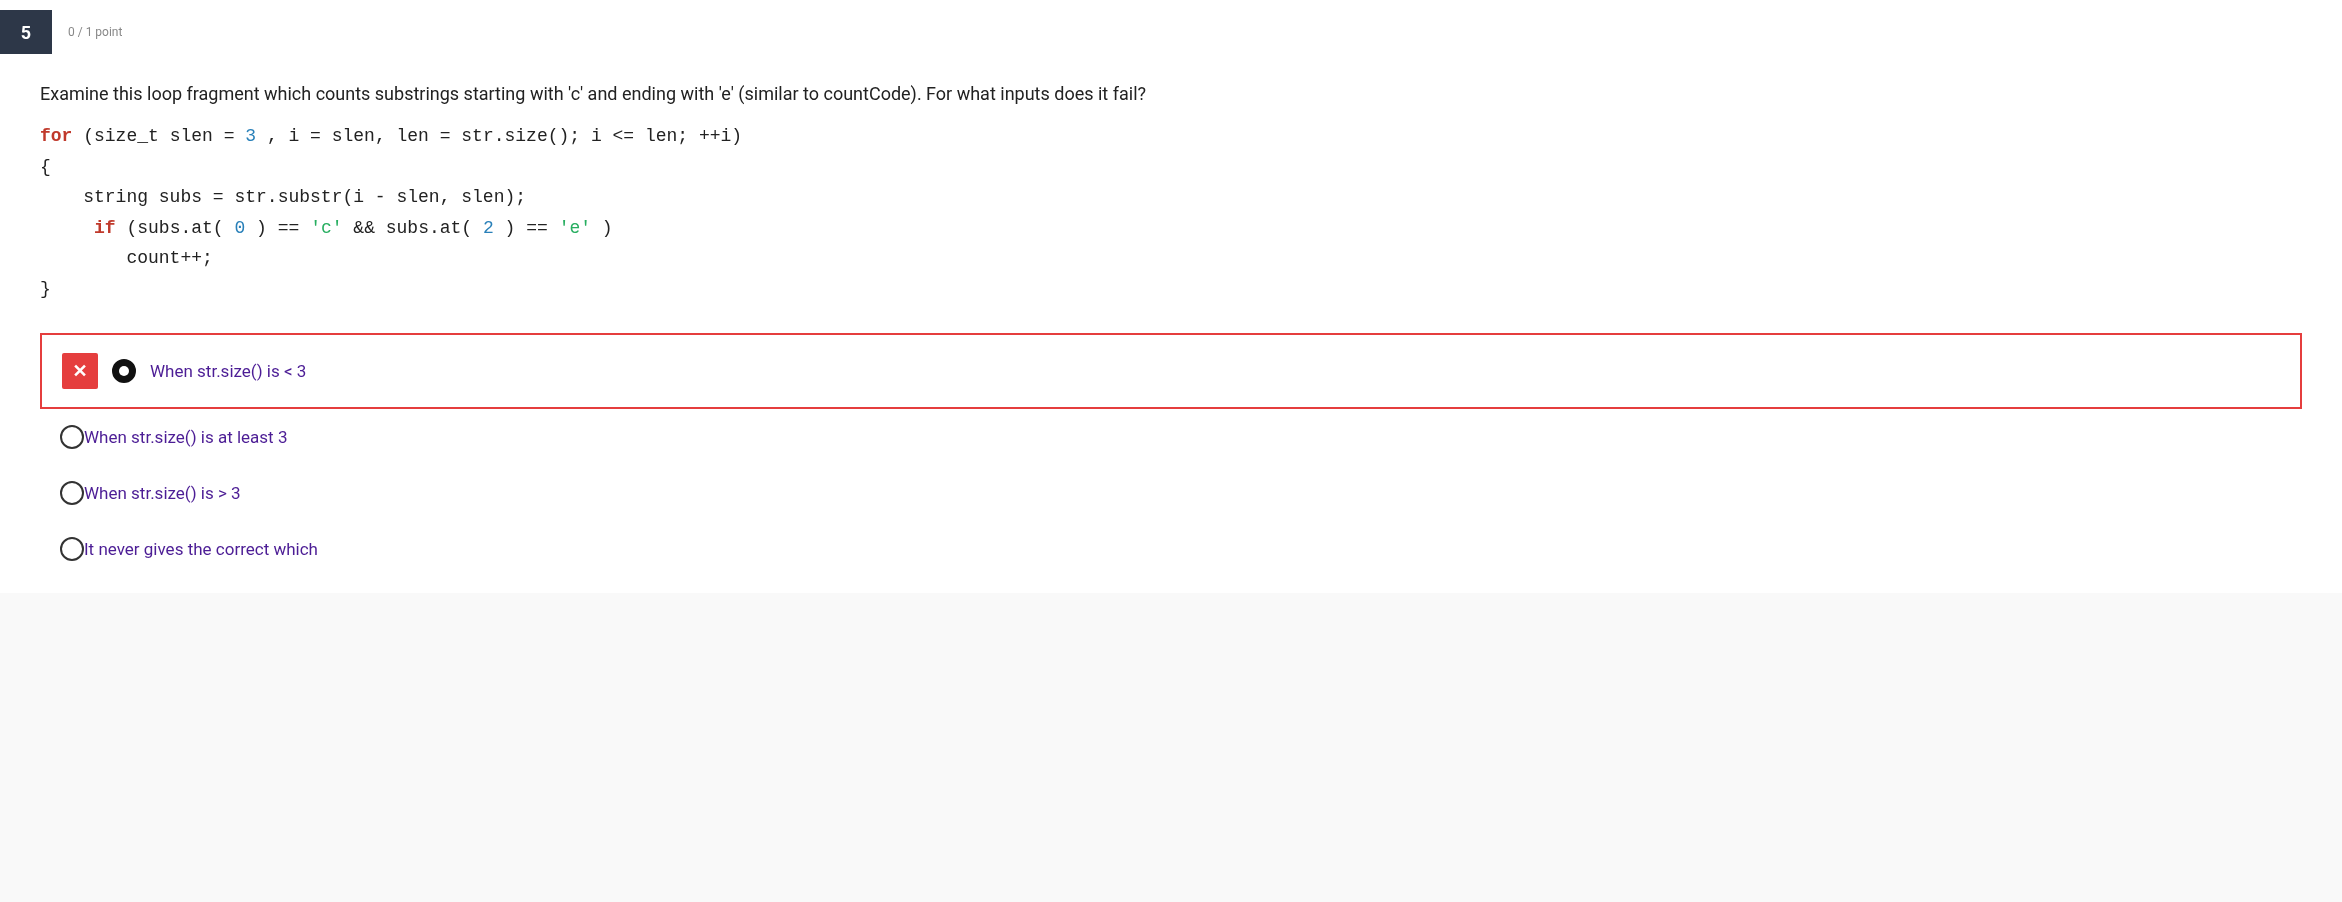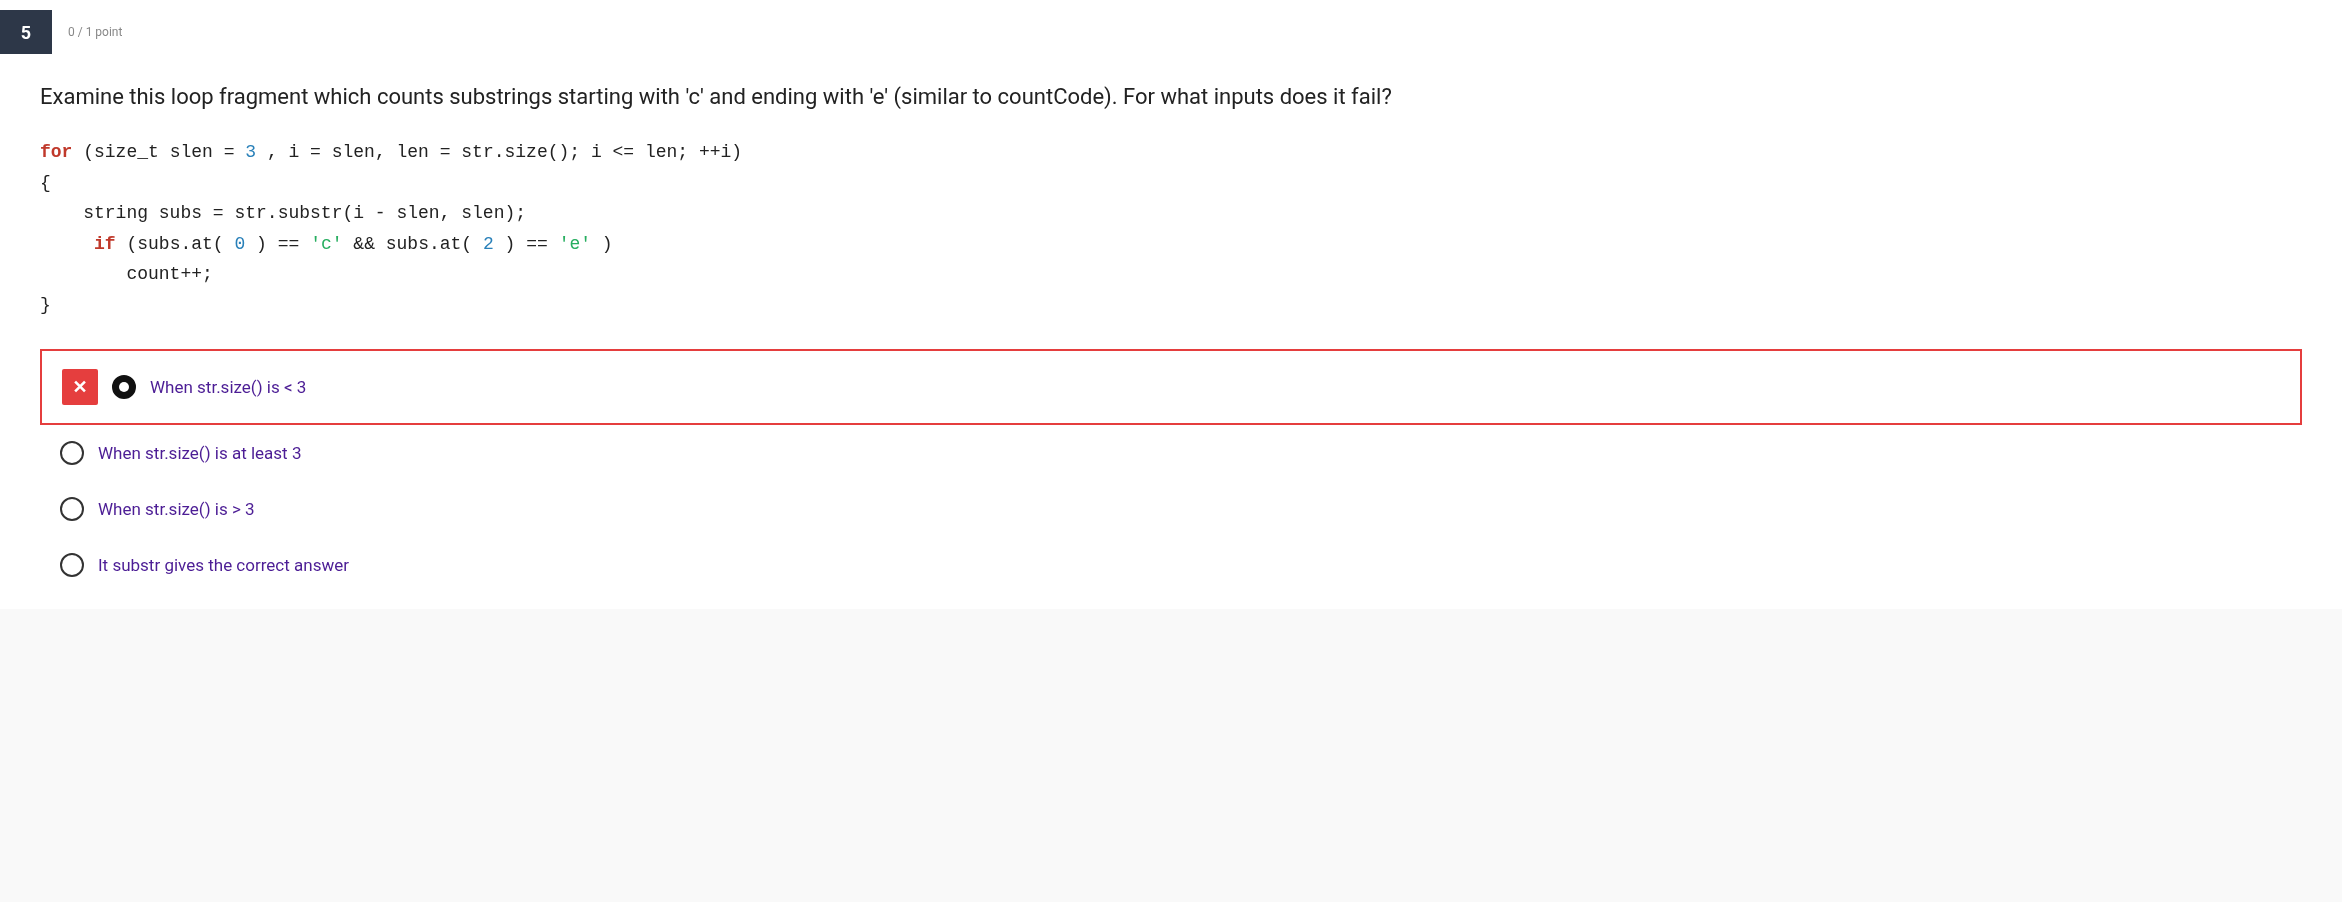--- a/index.html
+++ b/index.html
@@ -45,23 +45,23 @@
     .question-points {
       color: #888;
       font-size: 12px;
     }
 
     .question-body {
       padding: 16px 40px 16px 40px;
     }
 
     .question-text {
-      font-size: 22px;
+      font-size: 18px;
       color: #222;
-      margin-bottom: 24px;
+      margin-bottom: 14px;
       line-height: 1.5;
     }
 
     .code-block {
       font-family: 'Courier New', Courier, monospace;
       font-size: 18px;
       line-height: 1.7;
       margin-bottom: 28px;
       color: #222;
       background: #fff;
@@ -142,21 +142,20 @@
 
     .option-label {
       font-size: 17px;
       color: #4c1d95;
     }
 
     .option-row {
       padding: 16px 20px;
       display: flex;
       align-items: center;
-      gap: 14px;
     }
   </style>
 </head>
 <body>
 
 <div class="question-container">
   <div class="question-header">
     <div class="question-number-badge">
       <span>5</span>
     </div>
@@ -212,17 +211,17 @@
       </div>
 
 
       <div class="option-row">
         <div class="option-radio"></div>
         <span class="option-label">When str.size() is &gt; 3</span>
       </div>
 
       <div class="option-row">
         <div class="option-radio"></div>
-        <span class="option-label">It substr gives the correct answer</span>
+        <span class="option-label">It never gives the correct which</span>
       </div>
     </div>
   </div>
 </div>
 
 </body></html>

